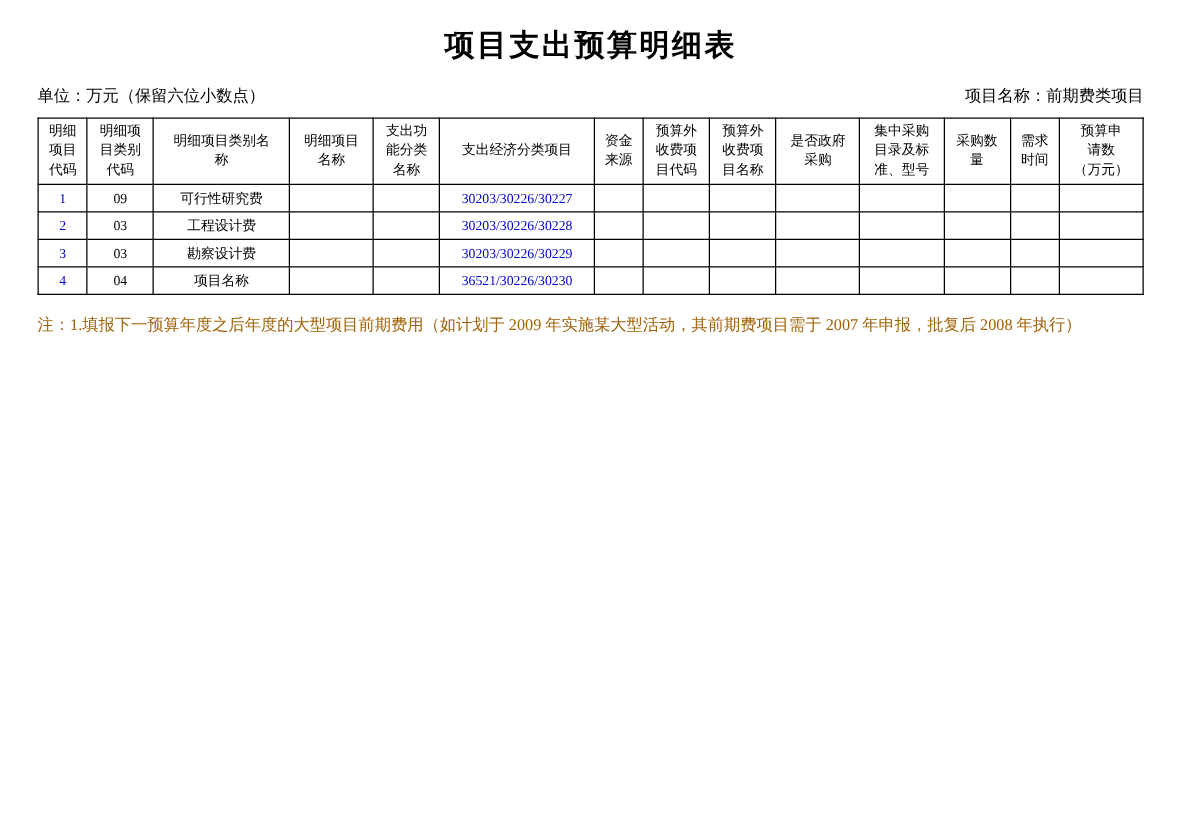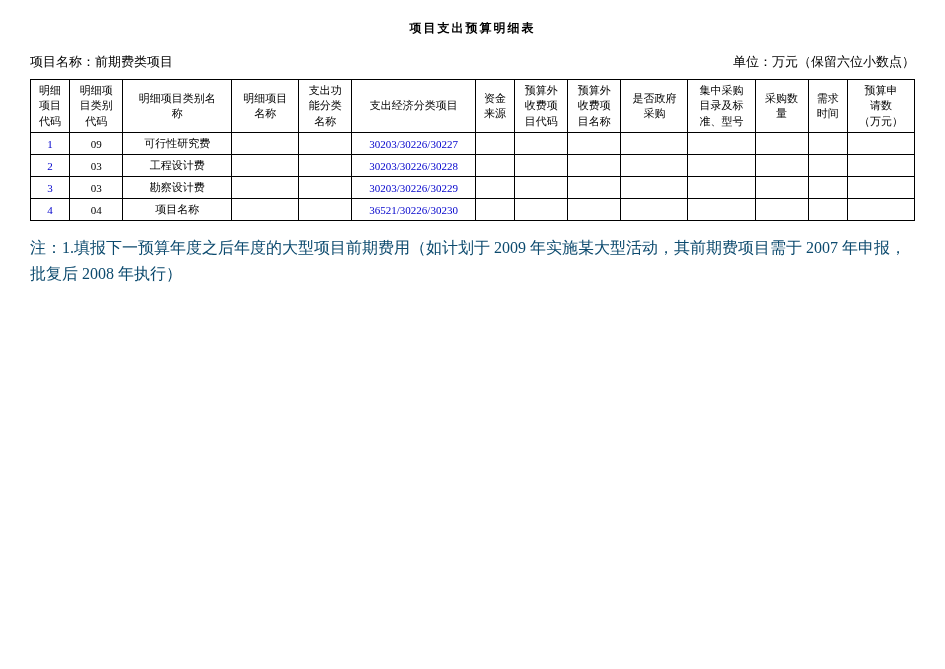--- a/index.html
+++ b/index.html
@@ -11,21 +11,21 @@
       background: #fff;
       font-family: SimSun, "宋体", serif;
       font-size: 12px;
       color: #000;
       width: 945px;
       min-height: 669px;
       padding: 20px 30px;
     }
     .page-title {
       text-align: center;
-      font-size: 12px;
+      font-size: 24px;
       font-weight: bold;
       margin-bottom: 16px;
       letter-spacing: 2px;
     }
     .meta-row {
       display: flex;
       justify-content: space-between;
       margin-bottom: 8px;
       font-size: 13px;
     }
@@ -43,38 +43,38 @@
     table th {
       background: #fff;
       font-weight: normal;
       line-height: 1.4;
     }
     .link-text {
       color: #0000cc;
     }
     .note {
       margin-top: 14px;
-      font-size: 16px;
-      color: #0c4a6e;
+      font-size: 13px;
+      color: #a16207;
       line-height: 1.6;
     }
     .row-num {
       color: #0000cc;
     }
   </style>
 </head>
 <body>
 
 <div class="page-title">项目支出预算明细表</div>
 
 <div class="meta-row">
+  <span>单位：万元（保留六位小数点）</span>
   <span>
     <span>项目名称：</span><span>前期费类项目</span>
   </span>
-  <span>单位：万元（保留六位小数点）</span>
 </div>
 
 <table>
   <thead>
     <tr>
       <th>明细<br>项目<br>代码</th>
       <th>明细项<br>目类别<br>代码</th>
       <th>明细项目类别名<br>称</th>
       <th>明细项目<br>名称</th>
       <th>支出功<br>能分类<br>名称</th>

